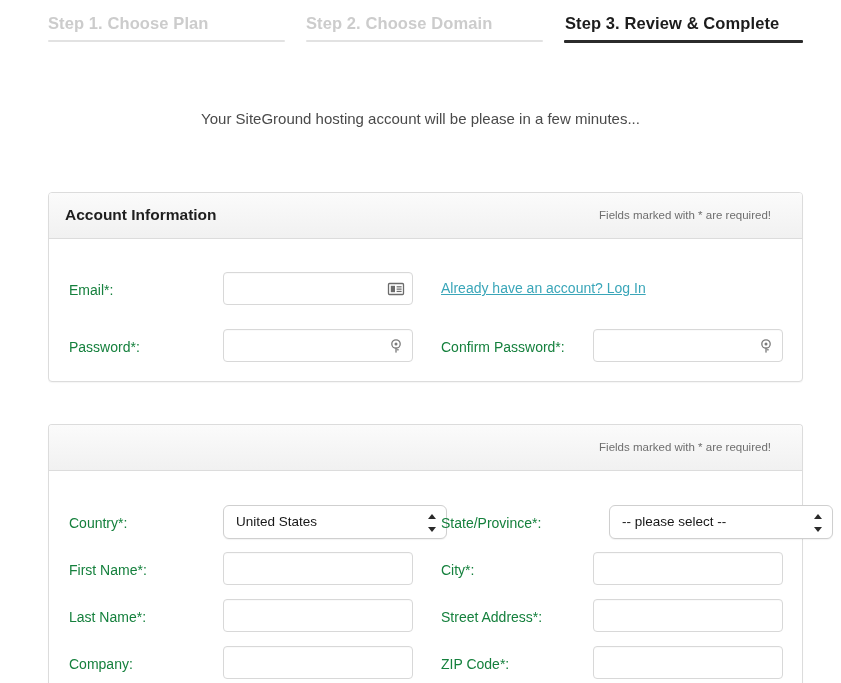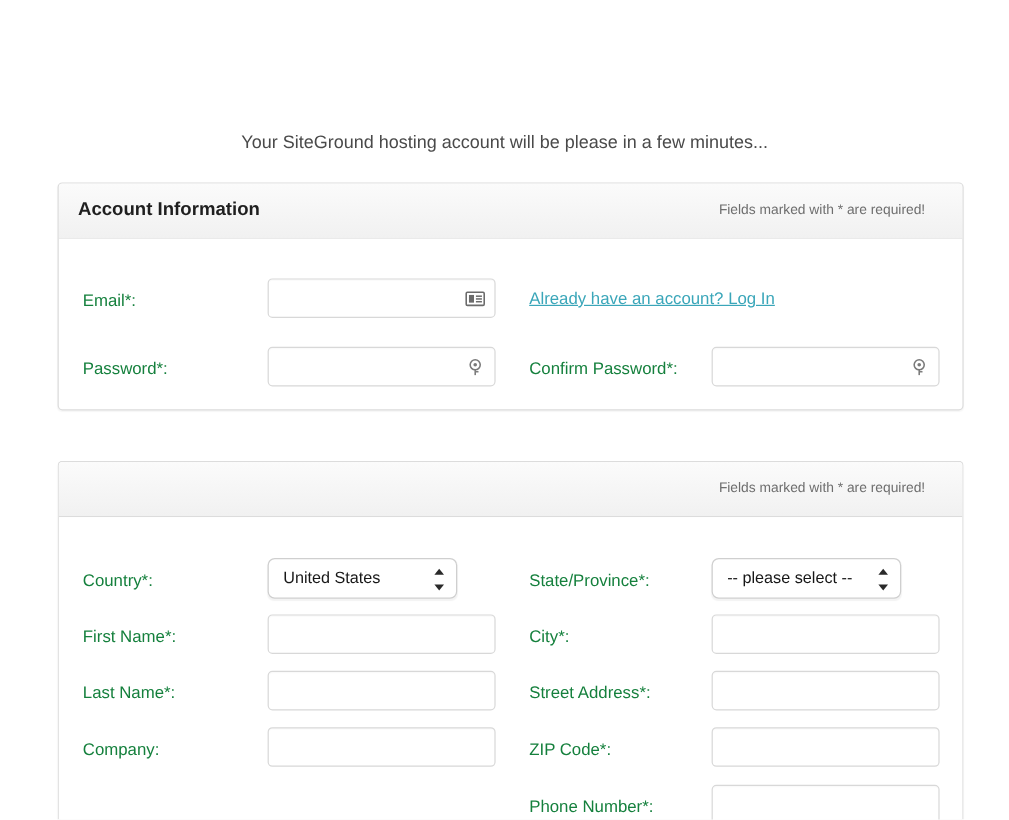--- a/index.html
+++ b/index.html
@@ -45,20 +45,21 @@
     color: #4a4a4a; font-size: 15px; font-weight: normal;
   }
 
   
   .panel {
     position: absolute; left: 48px; width: 755px;
     background: #ffffff;
     border: 1px solid #dcdcdc;
     border-radius: 4px;
     box-shadow: 0 1px 1px rgba(0,0,0,.04);
+    margin-top: 40px;
   }
   #panel-account { top: 152px; height: 190px; }
   #panel-client  { top: 384px; height: 299px; border-bottom: none;
                    border-bottom-left-radius: 0; border-bottom-right-radius: 0; }
 
   .panel-head {
     position: relative; height: 46px;
     background: linear-gradient(to bottom, #fbfbfb 0%, #f1f1f1 100%);
     border-bottom: 1px solid #dcdcdc;
     border-top-left-radius: 3px; border-top-right-radius: 3px;
@@ -84,21 +85,21 @@
     position: absolute;
     height: 33px; width: 190px;
     background: #fff;
     border: 1px solid #d8d8d8;
     border-radius: 4px;
     box-shadow: inset 0 1px 1px rgba(0,0,0,.025);
   }
 
   .sel {
     position: absolute;
-    height: 34px; width: 158px;
+    height: 34px; width: 224px;
     background: #fff;
     border: 1px solid #cfcfcf;
     border-radius: 6px;
     box-shadow: 0 1px 1px rgba(0,0,0,.05);
   }
   .sel-text {
     position: absolute; left: 12px; top: 8px;
     font-size: 13.5px; color: #171717; font-weight: 500;
     white-space: nowrap;
   }
@@ -117,20 +118,30 @@
     position: absolute;
     font-size: 14px; color: #3aa6b9;
     text-decoration: underline; white-space: nowrap; cursor: pointer;
   }
 </style>
 </head>
 <body>
 
 <div class="page">
 
+  <div class="steps">
+    <div class="step inactive s1-label">Step 1. Choose Plan</div>
+    <div class="step-rule inactive s1-rule"></div>
+
+    <div class="step inactive s2-label">Step 2. Choose Domain</div>
+    <div class="step-rule inactive s2-rule"></div>
+
+    <div class="step active s3-label">Step 3. Review &amp; Complete</div>
+    <div class="step-rule active s3-rule"></div>
+  </div>
 
   <div class="subtitle">Your SiteGround hosting account will be please in a few minutes...</div>
 
   <div class="panel" id="panel-account">
     <div class="panel-head">
       <div class="panel-title">Account Information</div>
       <div class="panel-note">Fields marked with * are required!</div>
     </div>
     <div class="panel-body">
 
@@ -183,21 +194,21 @@
       <div class="lbl" style="left:20px; top:44px;">Country*:</div>
       <div class="sel" style="left:174px; top:34px;">
         <span class="sel-text">United States</span>
         <span class="stepper">
           <i class="tri up"></i>
             <i class="tri down"></i>
         </span>
       </div>
 
       <div class="lbl" style="left:392px; top:44px;">State/Province*:</div>
-      <div class="sel" style="left:544px; top:34px;padding-left:46px;">
+      <div class="sel" style="left:560px; top:34px;padding-left:46px;">
         <span class="sel-text">-- please select --</span>
         <span class="stepper">
           <i class="tri up"></i>
             <i class="tri down"></i>
         </span>
       </div>
 
       <div class="lbl" style="left:20px; top:91px;">First Name*:</div>
       <div class="fld" style="left:174px; top:81px;"></div>
 

